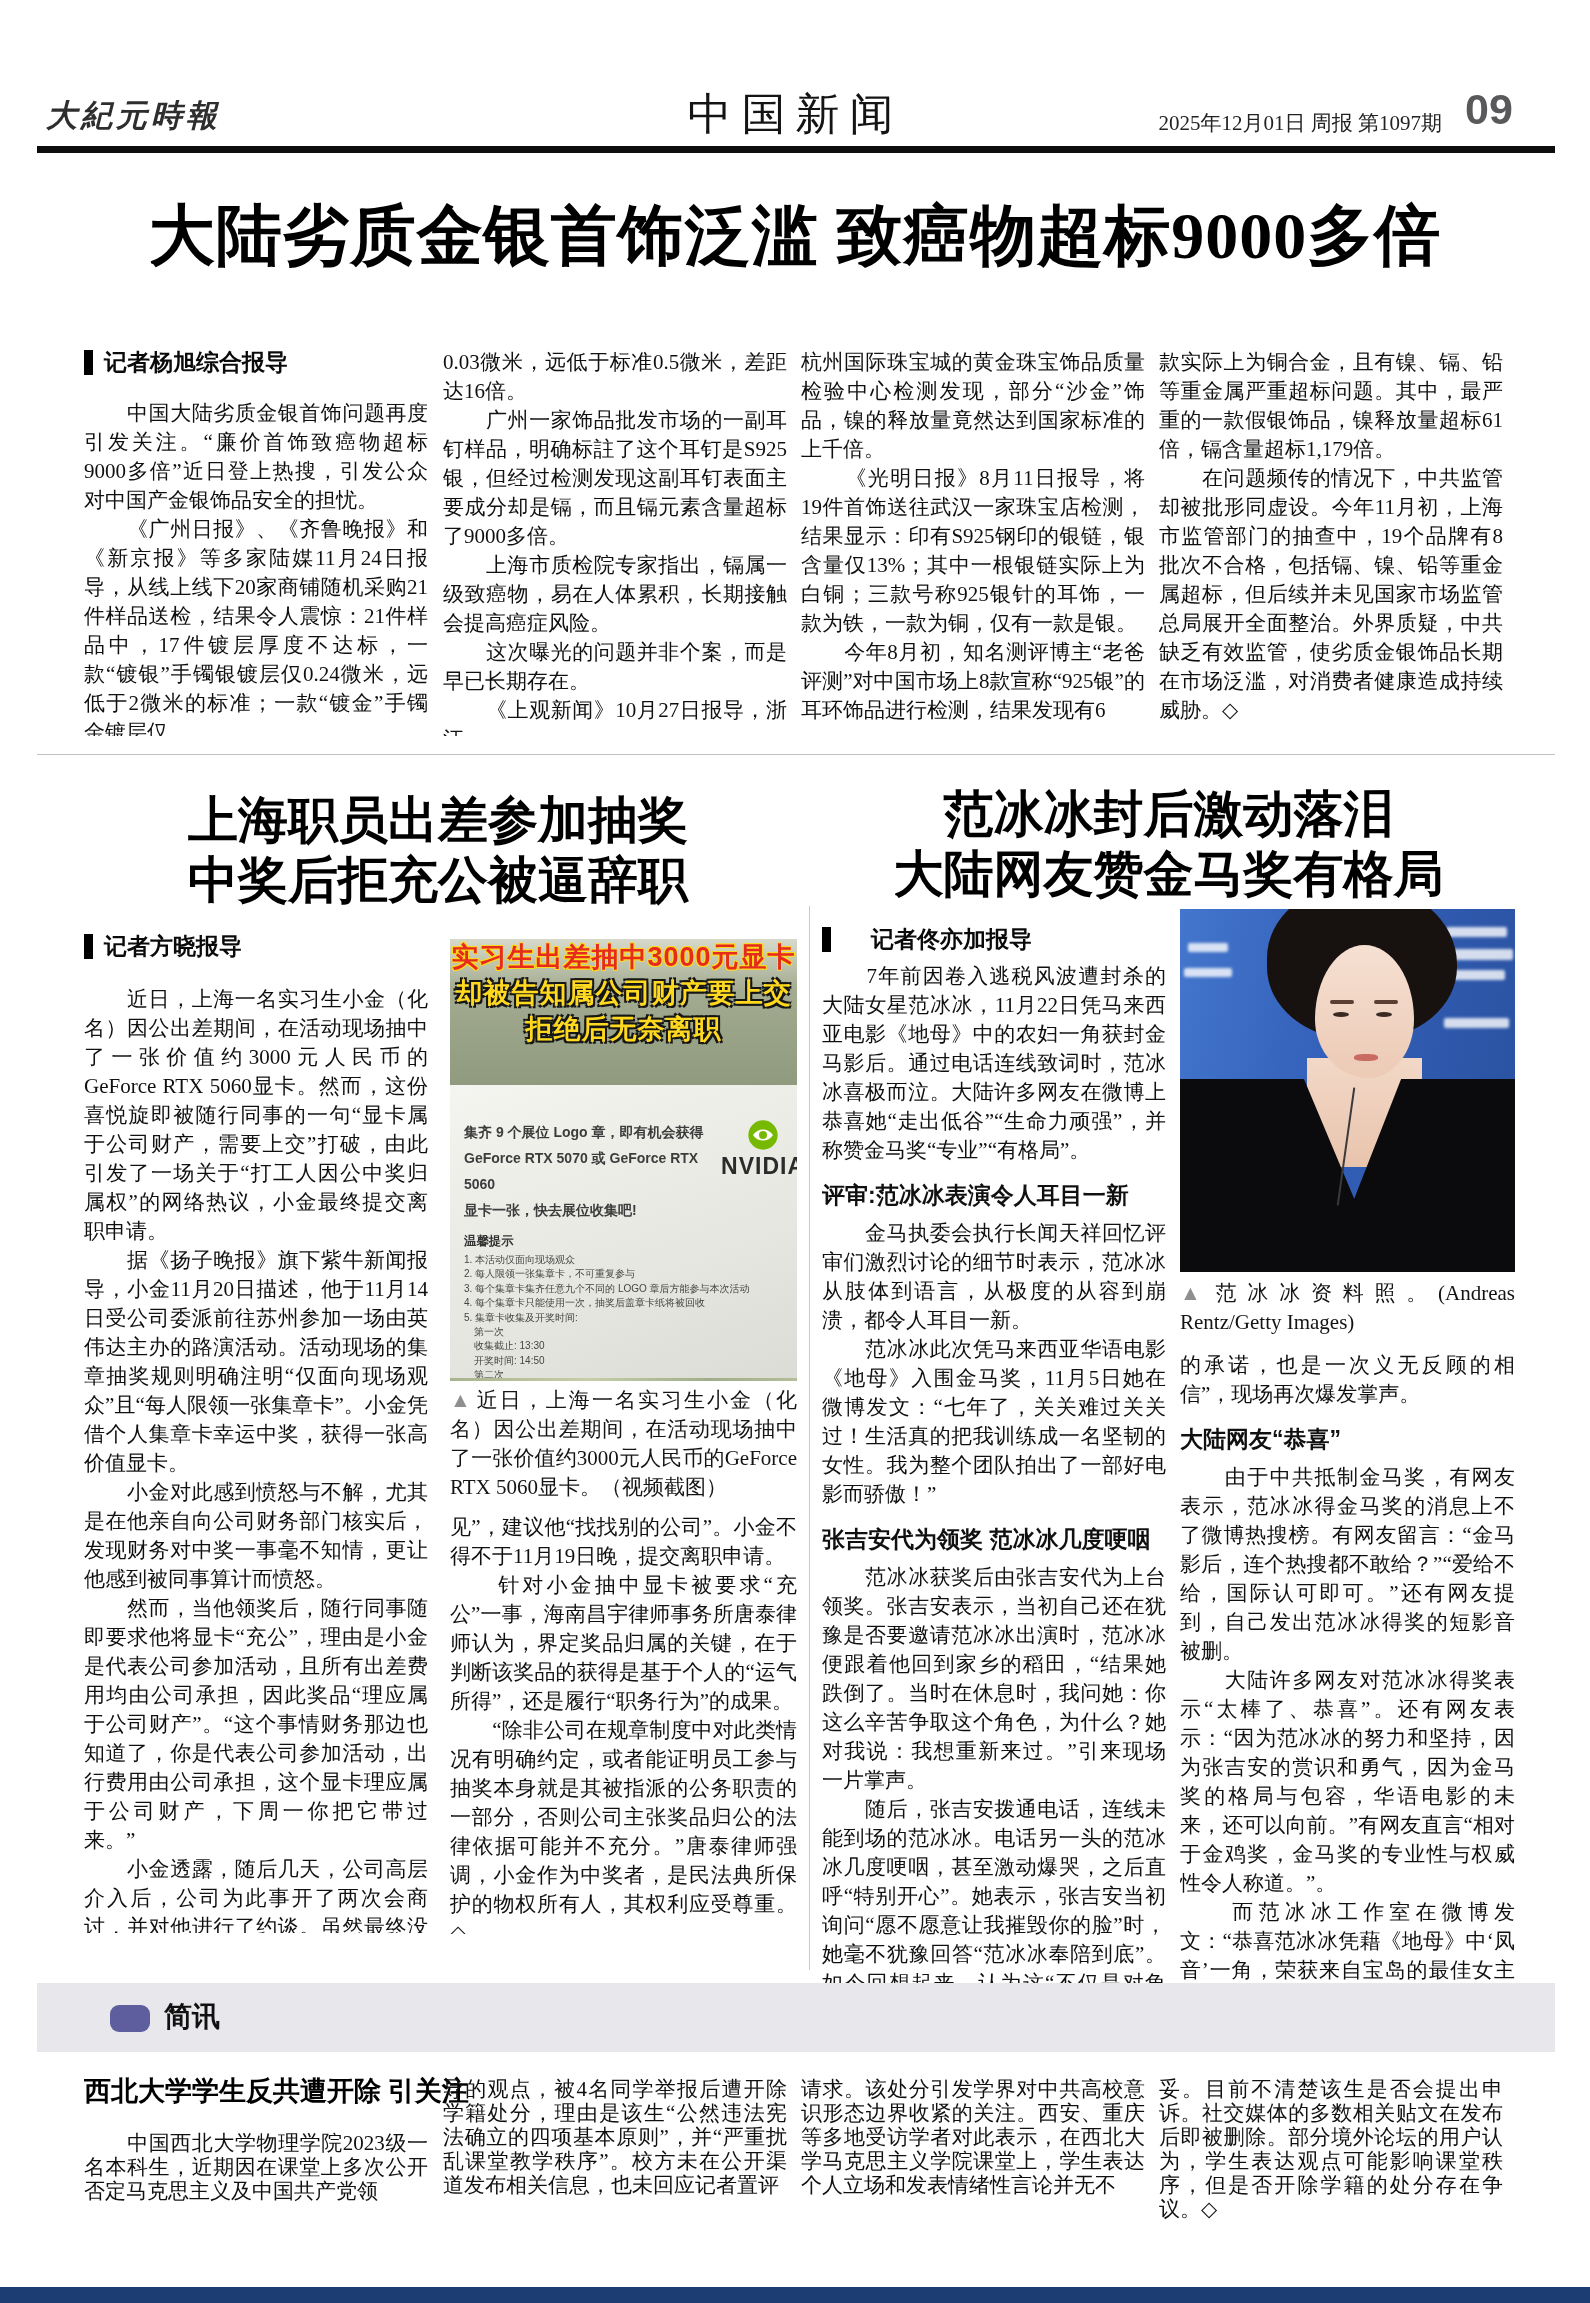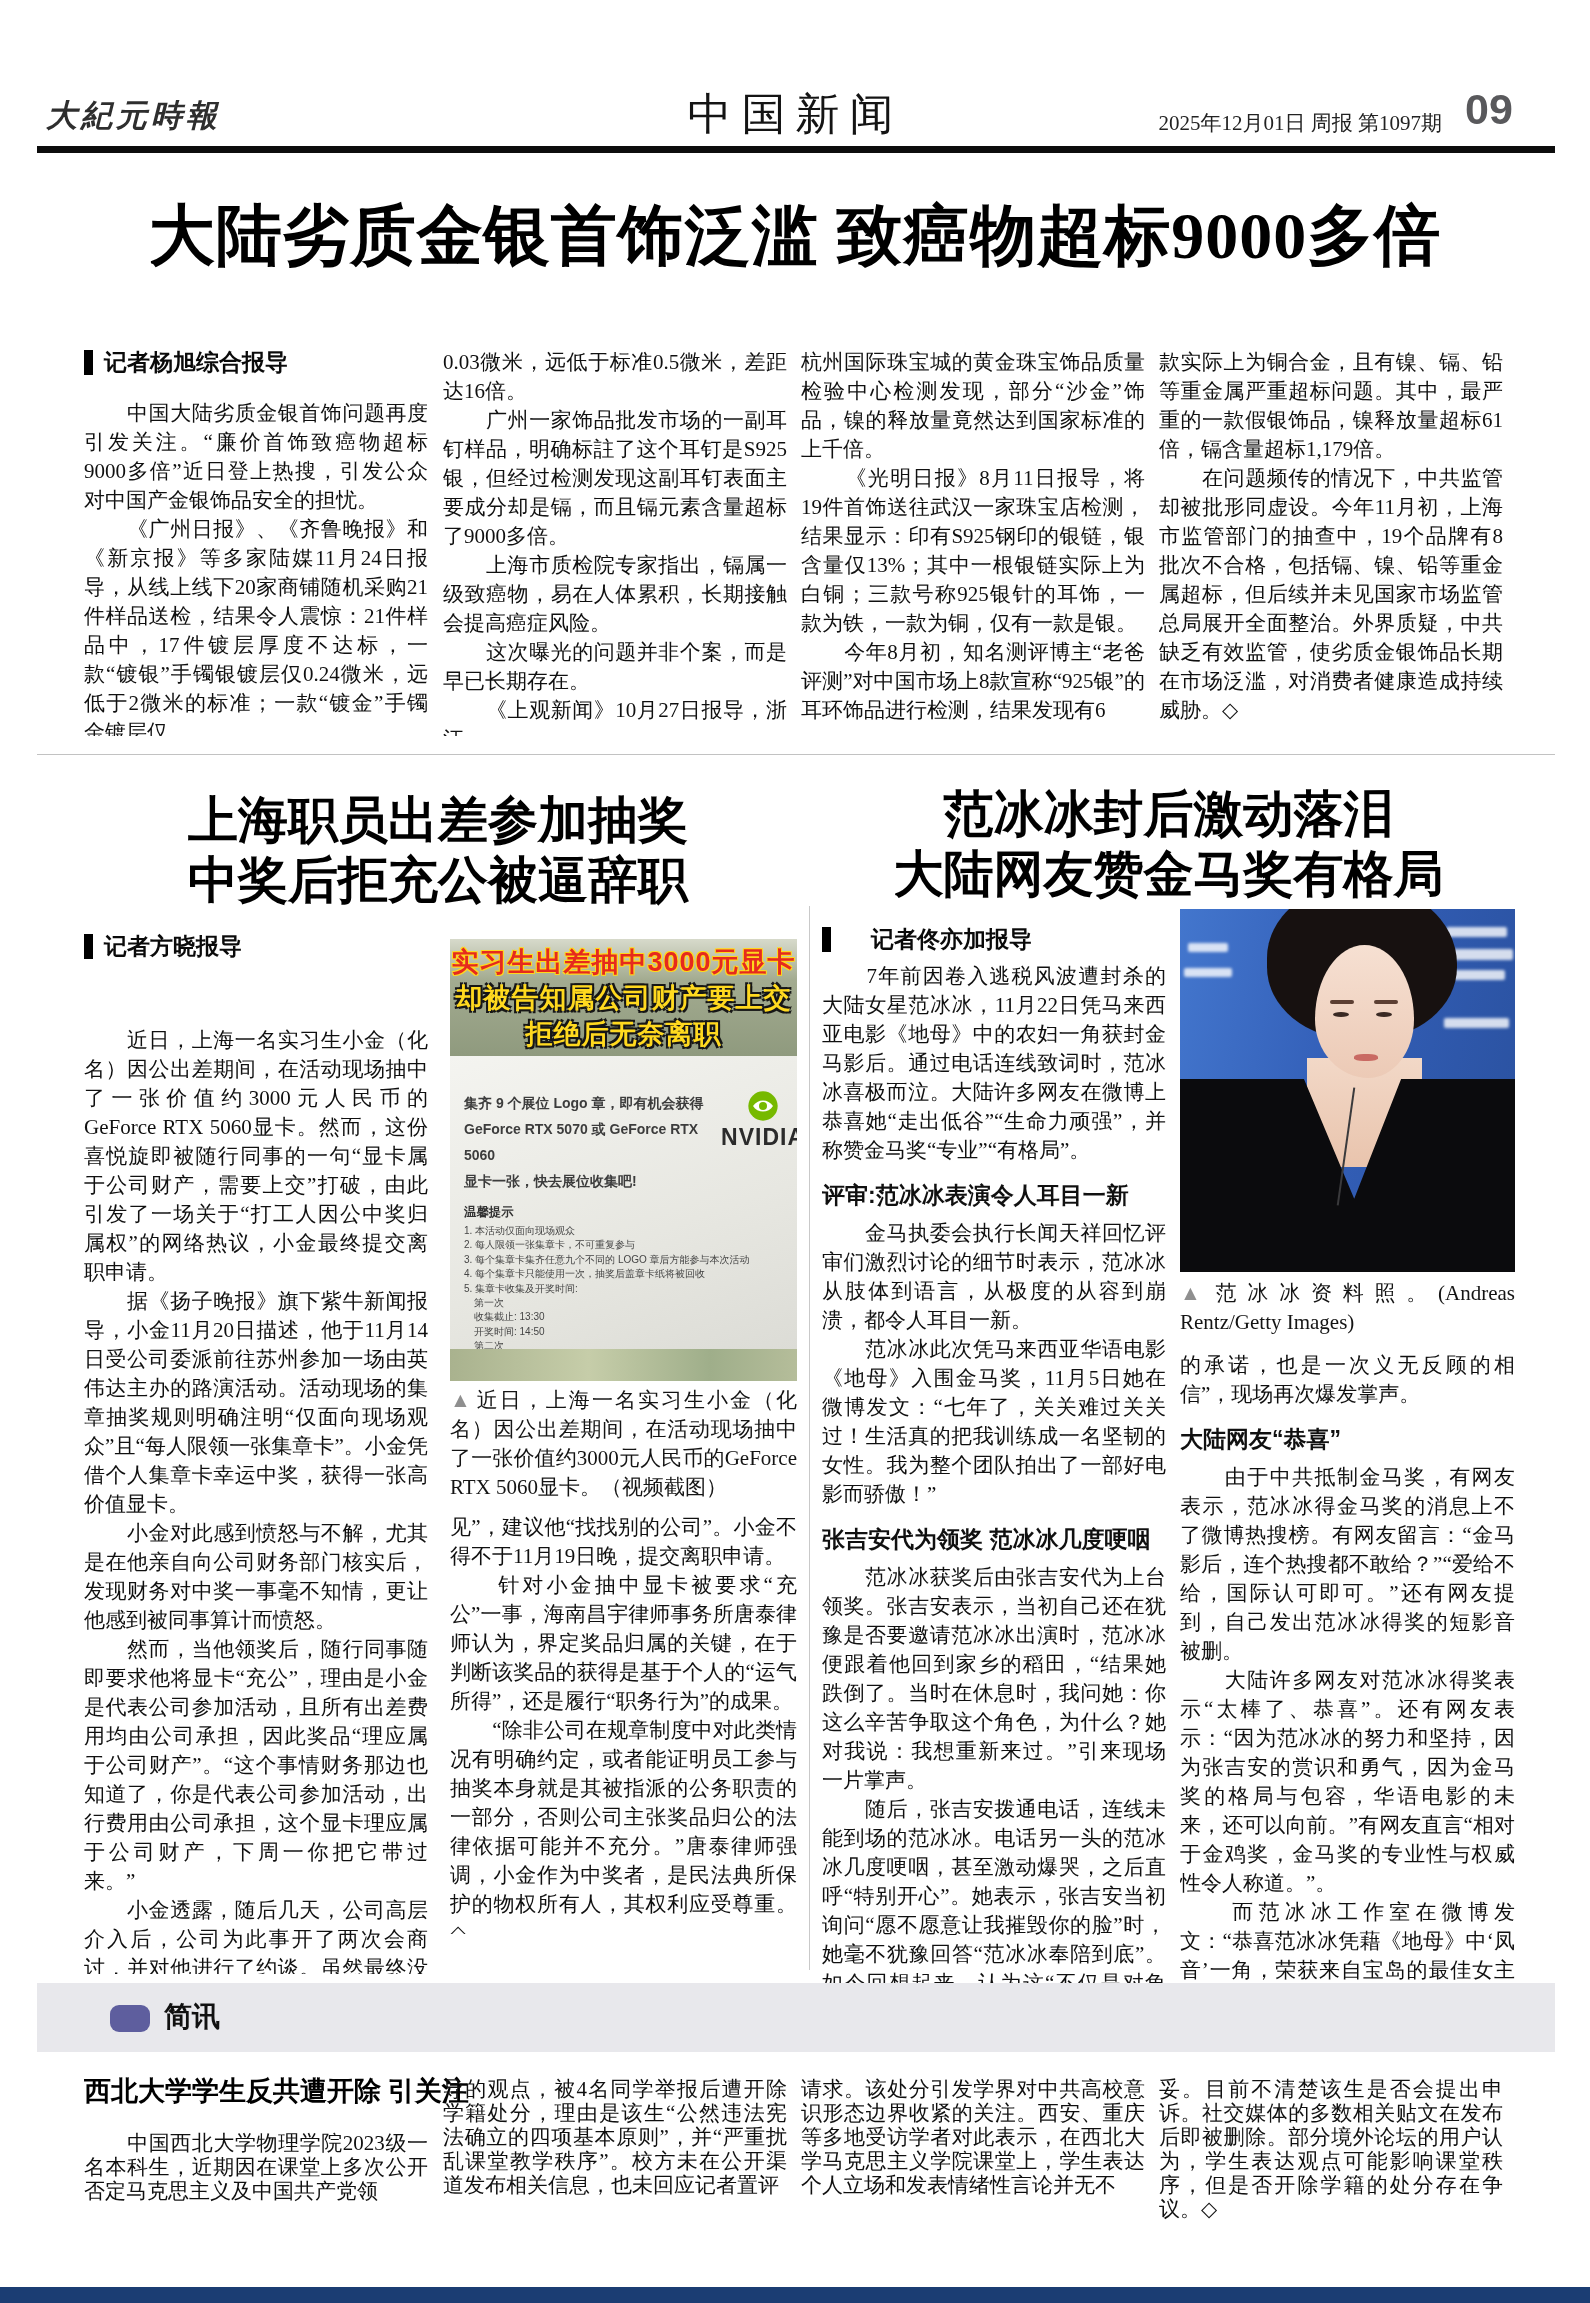--- a/index.html
+++ b/index.html
@@ -35,22 +35,22 @@
   .col p.subhead{font-family:"Liberation Sans","DejaVu Sans",sans-serif;font-weight:bold;
        font-size:23px;line-height:30px;margin:15px 0 9px;text-align:left;}
 
   
   .hdiv{position:absolute;left:37px;top:754px;width:1518px;height:1px;background:#c2c2c2;}
   .vdiv{position:absolute;left:809px;top:906px;width:1px;height:1064px;background:#c9c9c9;}
 
   
   .figure{position:absolute;left:450px;top:939px;width:347px;height:442px;overflow:hidden;
           background:#9aa287;}
-  .fig-banner{height:117px;background:linear-gradient(180deg,#d7dacb 0%,#a3ab90 35%,#8f9a7e 100%);
-          text-align:center;padding-top:5px;box-sizing:border-box;}
+  .fig-banner{height:146px;background:linear-gradient(180deg,#d7dacb 0%,#a3ab90 35%,#8f9a7e 100%);
+          text-align:center;box-sizing:border-box;}
   .fig-banner div{font-family:"Liberation Sans","DejaVu Sans",sans-serif;font-weight:900;
           font-size:27px;line-height:36px;letter-spacing:1px;}
   .bn1{color:#e52a1e;text-shadow:-1px -1px 0 #ffd91c,1px -1px 0 #ffd91c,-1px 1px 0 #ffd91c,1px 1px 0 #ffd91c;}
   .bn2{color:#ffd91f;text-shadow:-2px -2px 0 #161616,2px -2px 0 #161616,-2px 2px 0 #161616,2px 2px 0 #161616;}
   .fig-paper{position:relative;height:293px;background:linear-gradient(160deg,#f4f4f0 0%,#e7e7e1 60%,#dcdcd6 100%);
           padding:8px 14px;box-sizing:border-box;color:#333;
           font-family:"Liberation Sans","DejaVu Sans",sans-serif;overflow:hidden;}
   .paper-title{margin-top:26px;width:82%;font-size:14px;line-height:26px;font-weight:bold;color:#3c3c3c;}
   .paper-title p{margin:0;}
   .paper-hint{margin-top:10px;font-size:12.4px;font-weight:bold;color:#333;}
@@ -136,21 +136,21 @@
   <div class="vdiv"></div>
 
   <div class="headline-lg" style="left:84px;top:790px;width:708px;">
     <div>上海职员出差参加抽奖</div>
     <div>中奖后拒充公被逼辞职</div>
   </div>
   <div class="byline" style="left:84px;top:931px;">
     <span class="byline-bar"></span>
     <span>记者方晓报导</span>
   </div>
-  <div class="col" style="left:84px;top:1026px;height:948px;">
+  <div class="col" style="left:84px;top:985px;height:948px;">
       <p class="para">　　近日，上海一名实习生小金（化名）因公出差期间，在活动现场抽中了一张价值约3000元人民币的GeForce RTX 5060显卡。然而，这份喜悦旋即被随行同事的一句“显卡属于公司财产，需要上交”打破，由此引发了一场关于“打工人因公中奖归属权”的网络热议，小金最终提交离职申请。</p>
       <p class="para">　　据《扬子晚报》旗下紫牛新闻报导，小金11月20日描述，他于11月14日受公司委派前往苏州参加一场由英伟达主办的路演活动。活动现场的集章抽奖规则明确注明“仅面向现场观众”且“每人限领一张集章卡”。小金凭借个人集章卡幸运中奖，获得一张高价值显卡。</p>
       <p class="para">　　小金对此感到愤怒与不解，尤其是在他亲自向公司财务部门核实后，发现财务对中奖一事毫不知情，更让他感到被同事算计而愤怒。</p>
       <p class="para">　　然而，当他领奖后，随行同事随即要求他将显卡“充公”，理由是小金是代表公司参加活动，且所有出差费用均由公司承担，因此奖品“理应属于公司财产”。“这个事情财务那边也知道了，你是代表公司参加活动，出行费用由公司承担，这个显卡理应属于公司财产，下周一你把它带过来。”</p>
       <p class="para">　　小金透露，随后几天，公司高层介入后，公司为此事开了两次会商讨，并对他进行了约谈。虽然最终没有强行没收显卡，但在最后一次沟通中，公司人事找他谈话，委婉地表示事情闹得比较僵，“抬头不见低头</p>
     </div>
 
   <div class="figure">
     <div class="fig-banner">
       <div class="bn1">实习生出差抽中3000元显卡</div>

